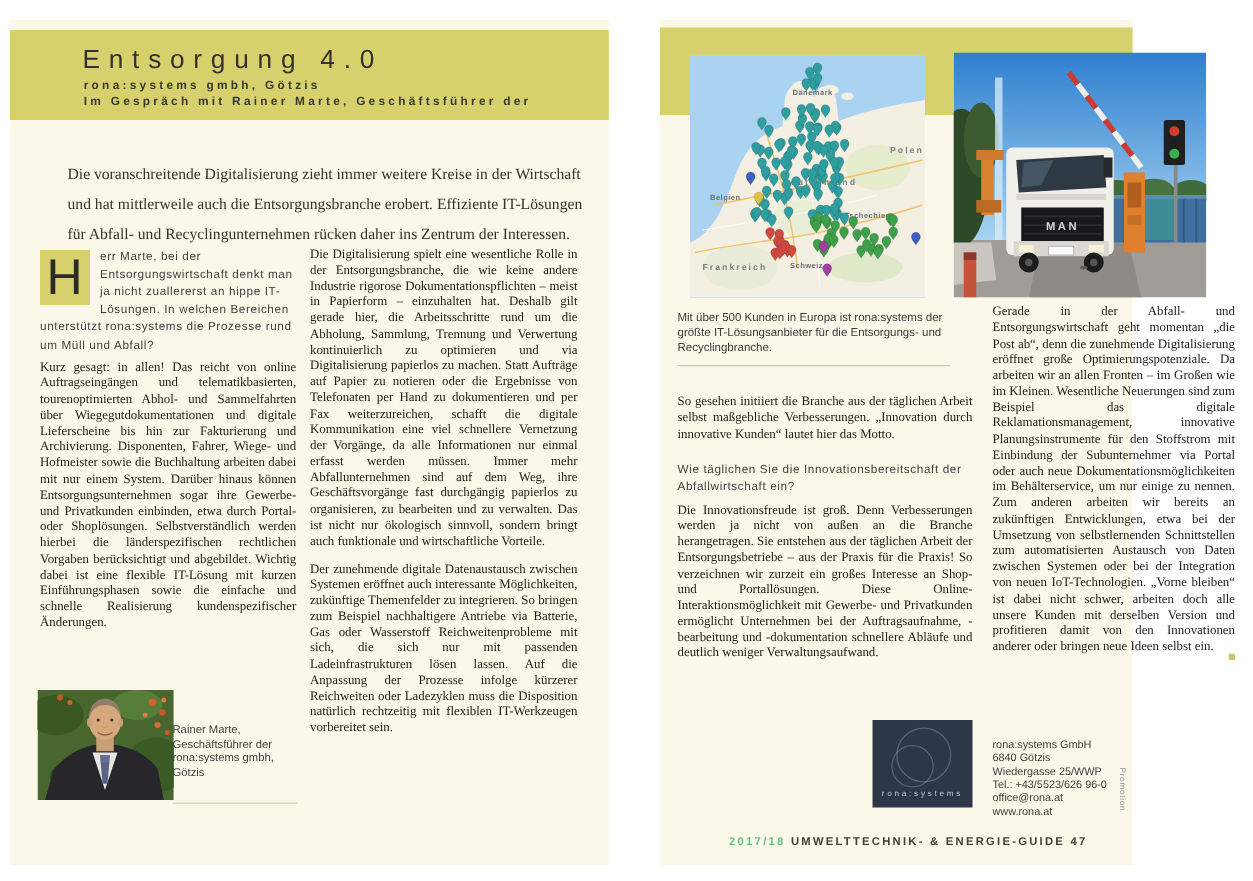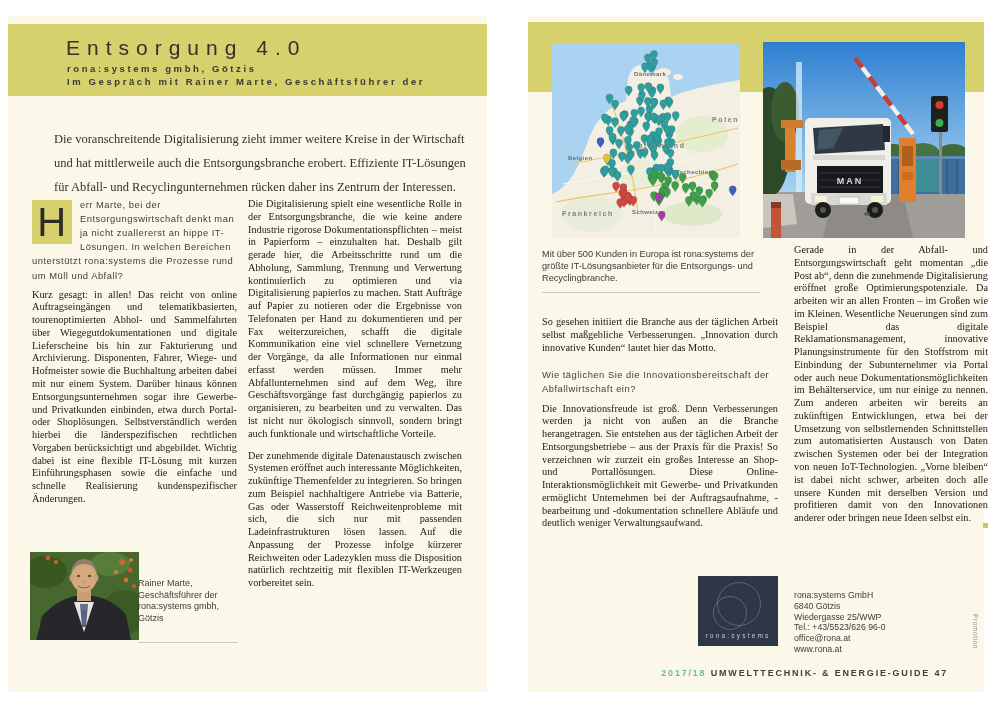--- a/index.html
+++ b/index.html
@@ -1,20 +1,20 @@
 <!DOCTYPE html>
 <html><head>
 <meta charset="utf-8">
 <style>
   html,body{margin:0;padding:0;}
   body{width:1002px;height:705px;background:#ffffff;position:relative;overflow:hidden;
        font-family:"Liberation Sans",sans-serif;}
   .page{position:absolute;top:16px;height:676px;background:#fbf7e9;}
   .page-left{left:8px;width:479px;}
-  .page-right{left:528px;width:456px;}
+  .page-right{left:528px;width:378px;}
 
   .band{position:absolute;left:0;top:8px;width:100%;height:72px;background:#d6d06d;}
   .band-right{position:absolute;left:0;top:6px;width:100%;height:70px;background:#d6d06d;}
 
   .title{position:absolute;left:58px;top:20px;font-size:21px;letter-spacing:7px;color:#33322e;white-space:nowrap;}
   .subtitle{position:absolute;left:59px;top:47px;font-size:9.5px;font-weight:bold;letter-spacing:2.6px;
             line-height:12.5px;color:#3a3934;white-space:nowrap;}
 
   .intro{position:absolute;left:46px;top:112px;width:412px;font-family:"Liberation Serif",serif;
          font-size:12.5px;line-height:1.9;color:#35322b;}

